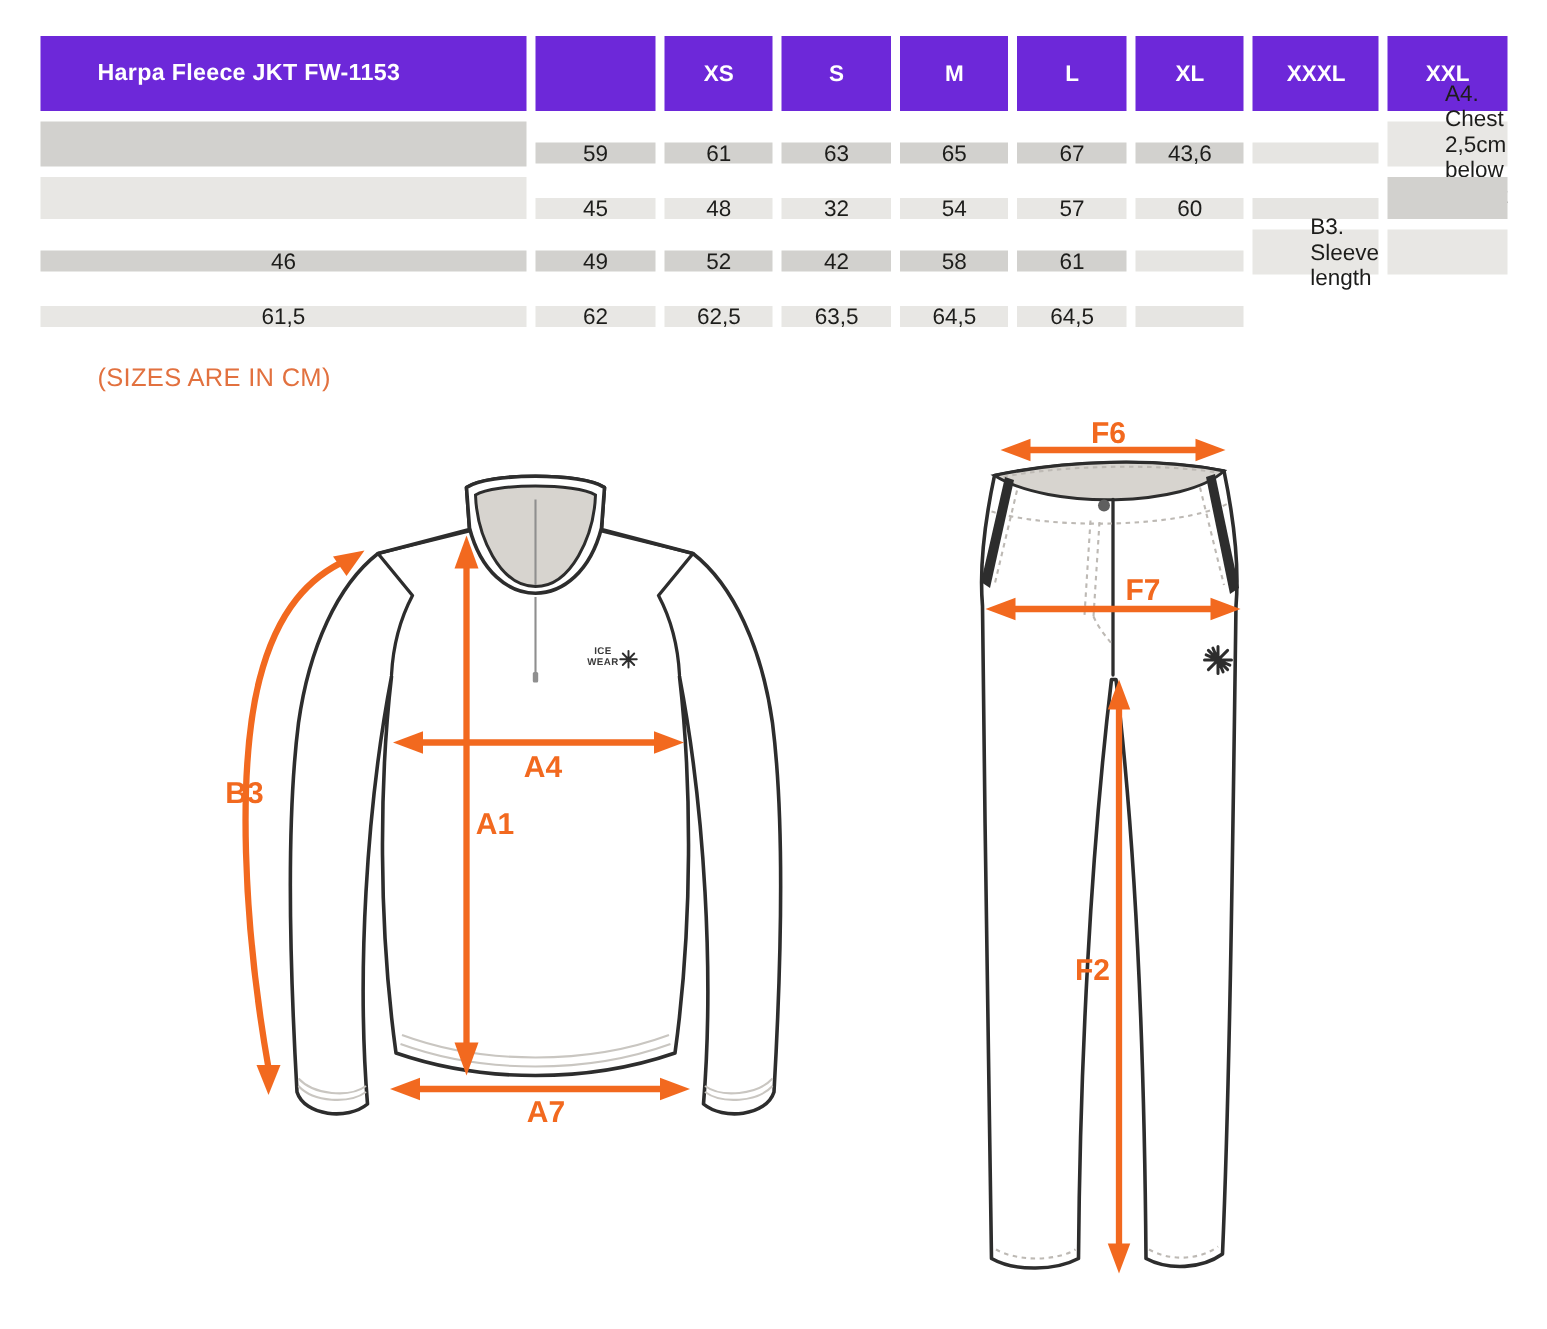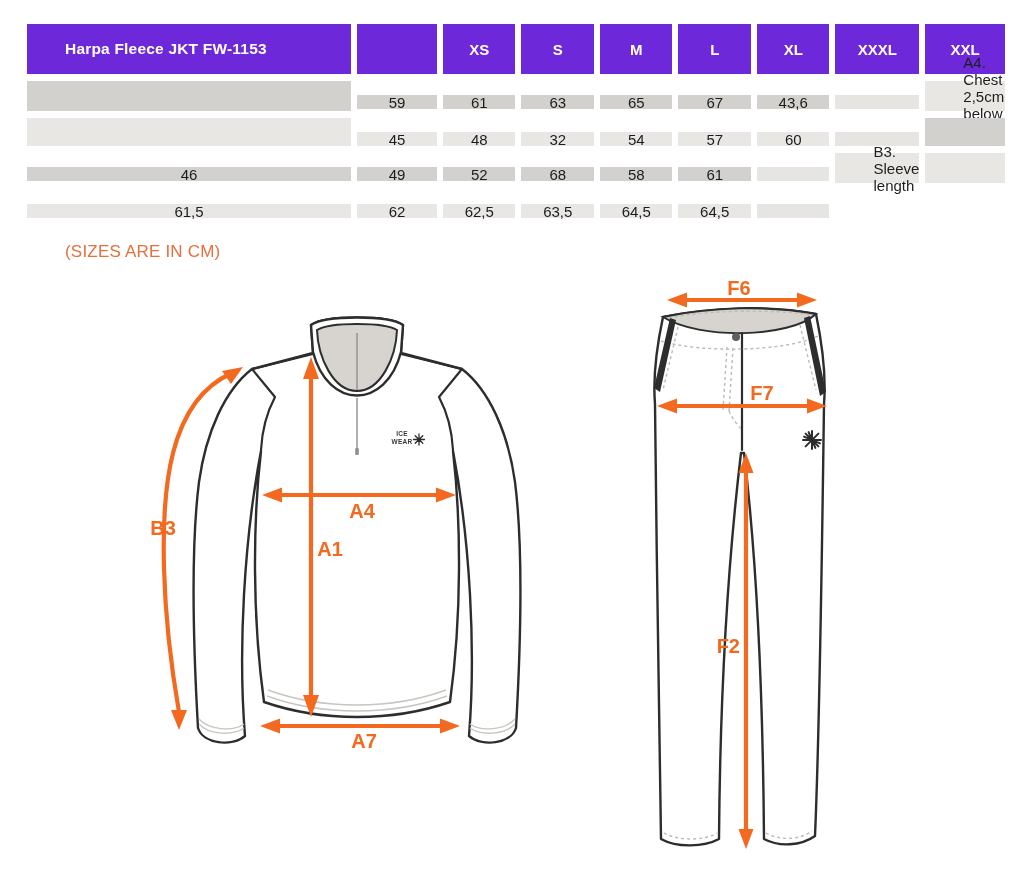--- a/index.html
+++ b/index.html
@@ -76,21 +76,21 @@
     <div class="cell val light">32</div>
     <div class="cell val light">54</div>
     <div class="cell val light">57</div>
     <div class="cell val light">60</div>
     <div class="cell val xempty"></div>
 
     <div class="cell dark"></div>
     <div class="cell val dark">46</div>
     <div class="cell val dark">49</div>
     <div class="cell val dark">52</div>
-    <div class="cell val dark">68</div>
+    <div class="cell val dark">42</div>
     <div class="cell val dark">58</div>
     <div class="cell val dark">61</div>
     <div class="cell val xempty"></div>
 
     <div class="cell lbl light">B3. Sleeve length</div>
     <div class="cell light"></div>
     <div class="cell val light">61,5</div>
     <div class="cell val light">62</div>
     <div class="cell val light">62,5</div>
     <div class="cell val light">63,5</div>

